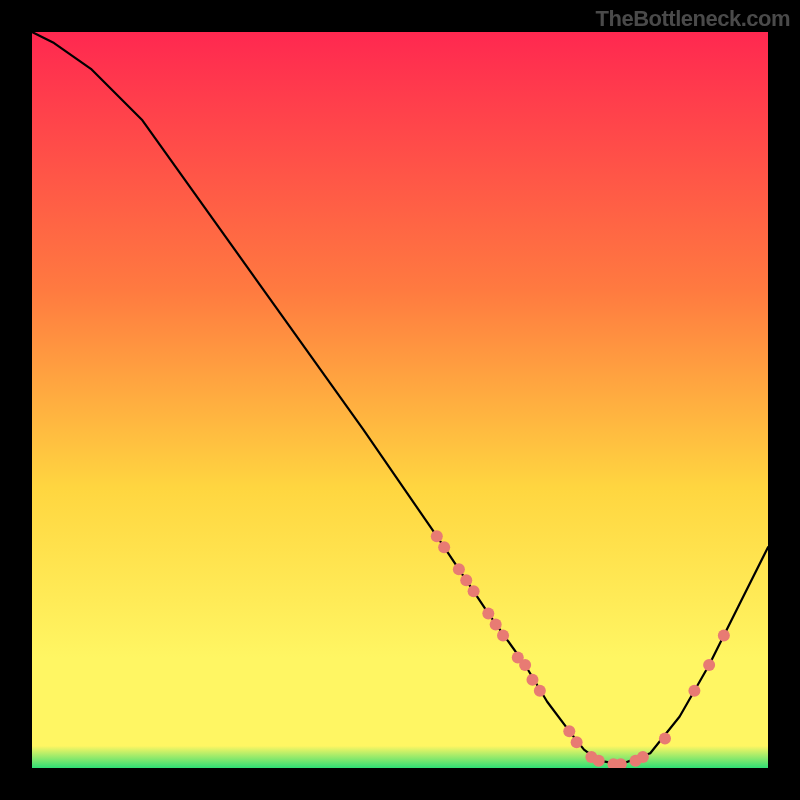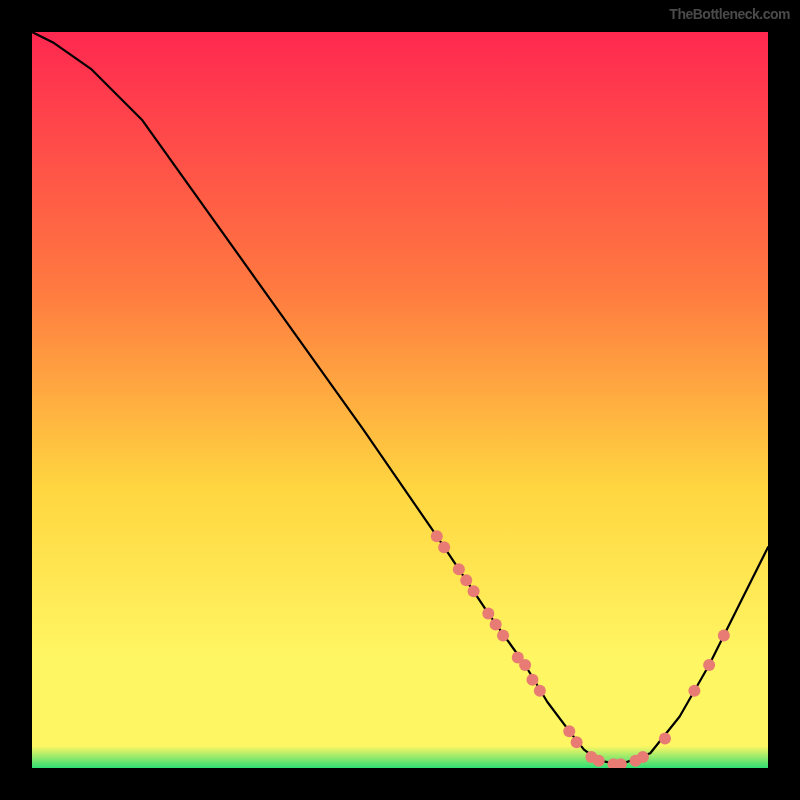--- a/index.html
+++ b/index.html
@@ -9,21 +9,21 @@
     height: 800px;
     position: relative;
     background: #000;
   }
   .watermark {
     position: absolute;
     top: 6px;
     right: 10px;
     color: #4a4a4a;
     font-family: Arial, Helvetica, sans-serif;
-    font-size: 14px;
+    font-size: 22px;
     font-weight: bold;
     z-index: 5;
     letter-spacing: -0.5px;
   }
   .plot {
     position: absolute;
     left: 32px;
     top: 32px;
     width: 736px;
     height: 736px;

